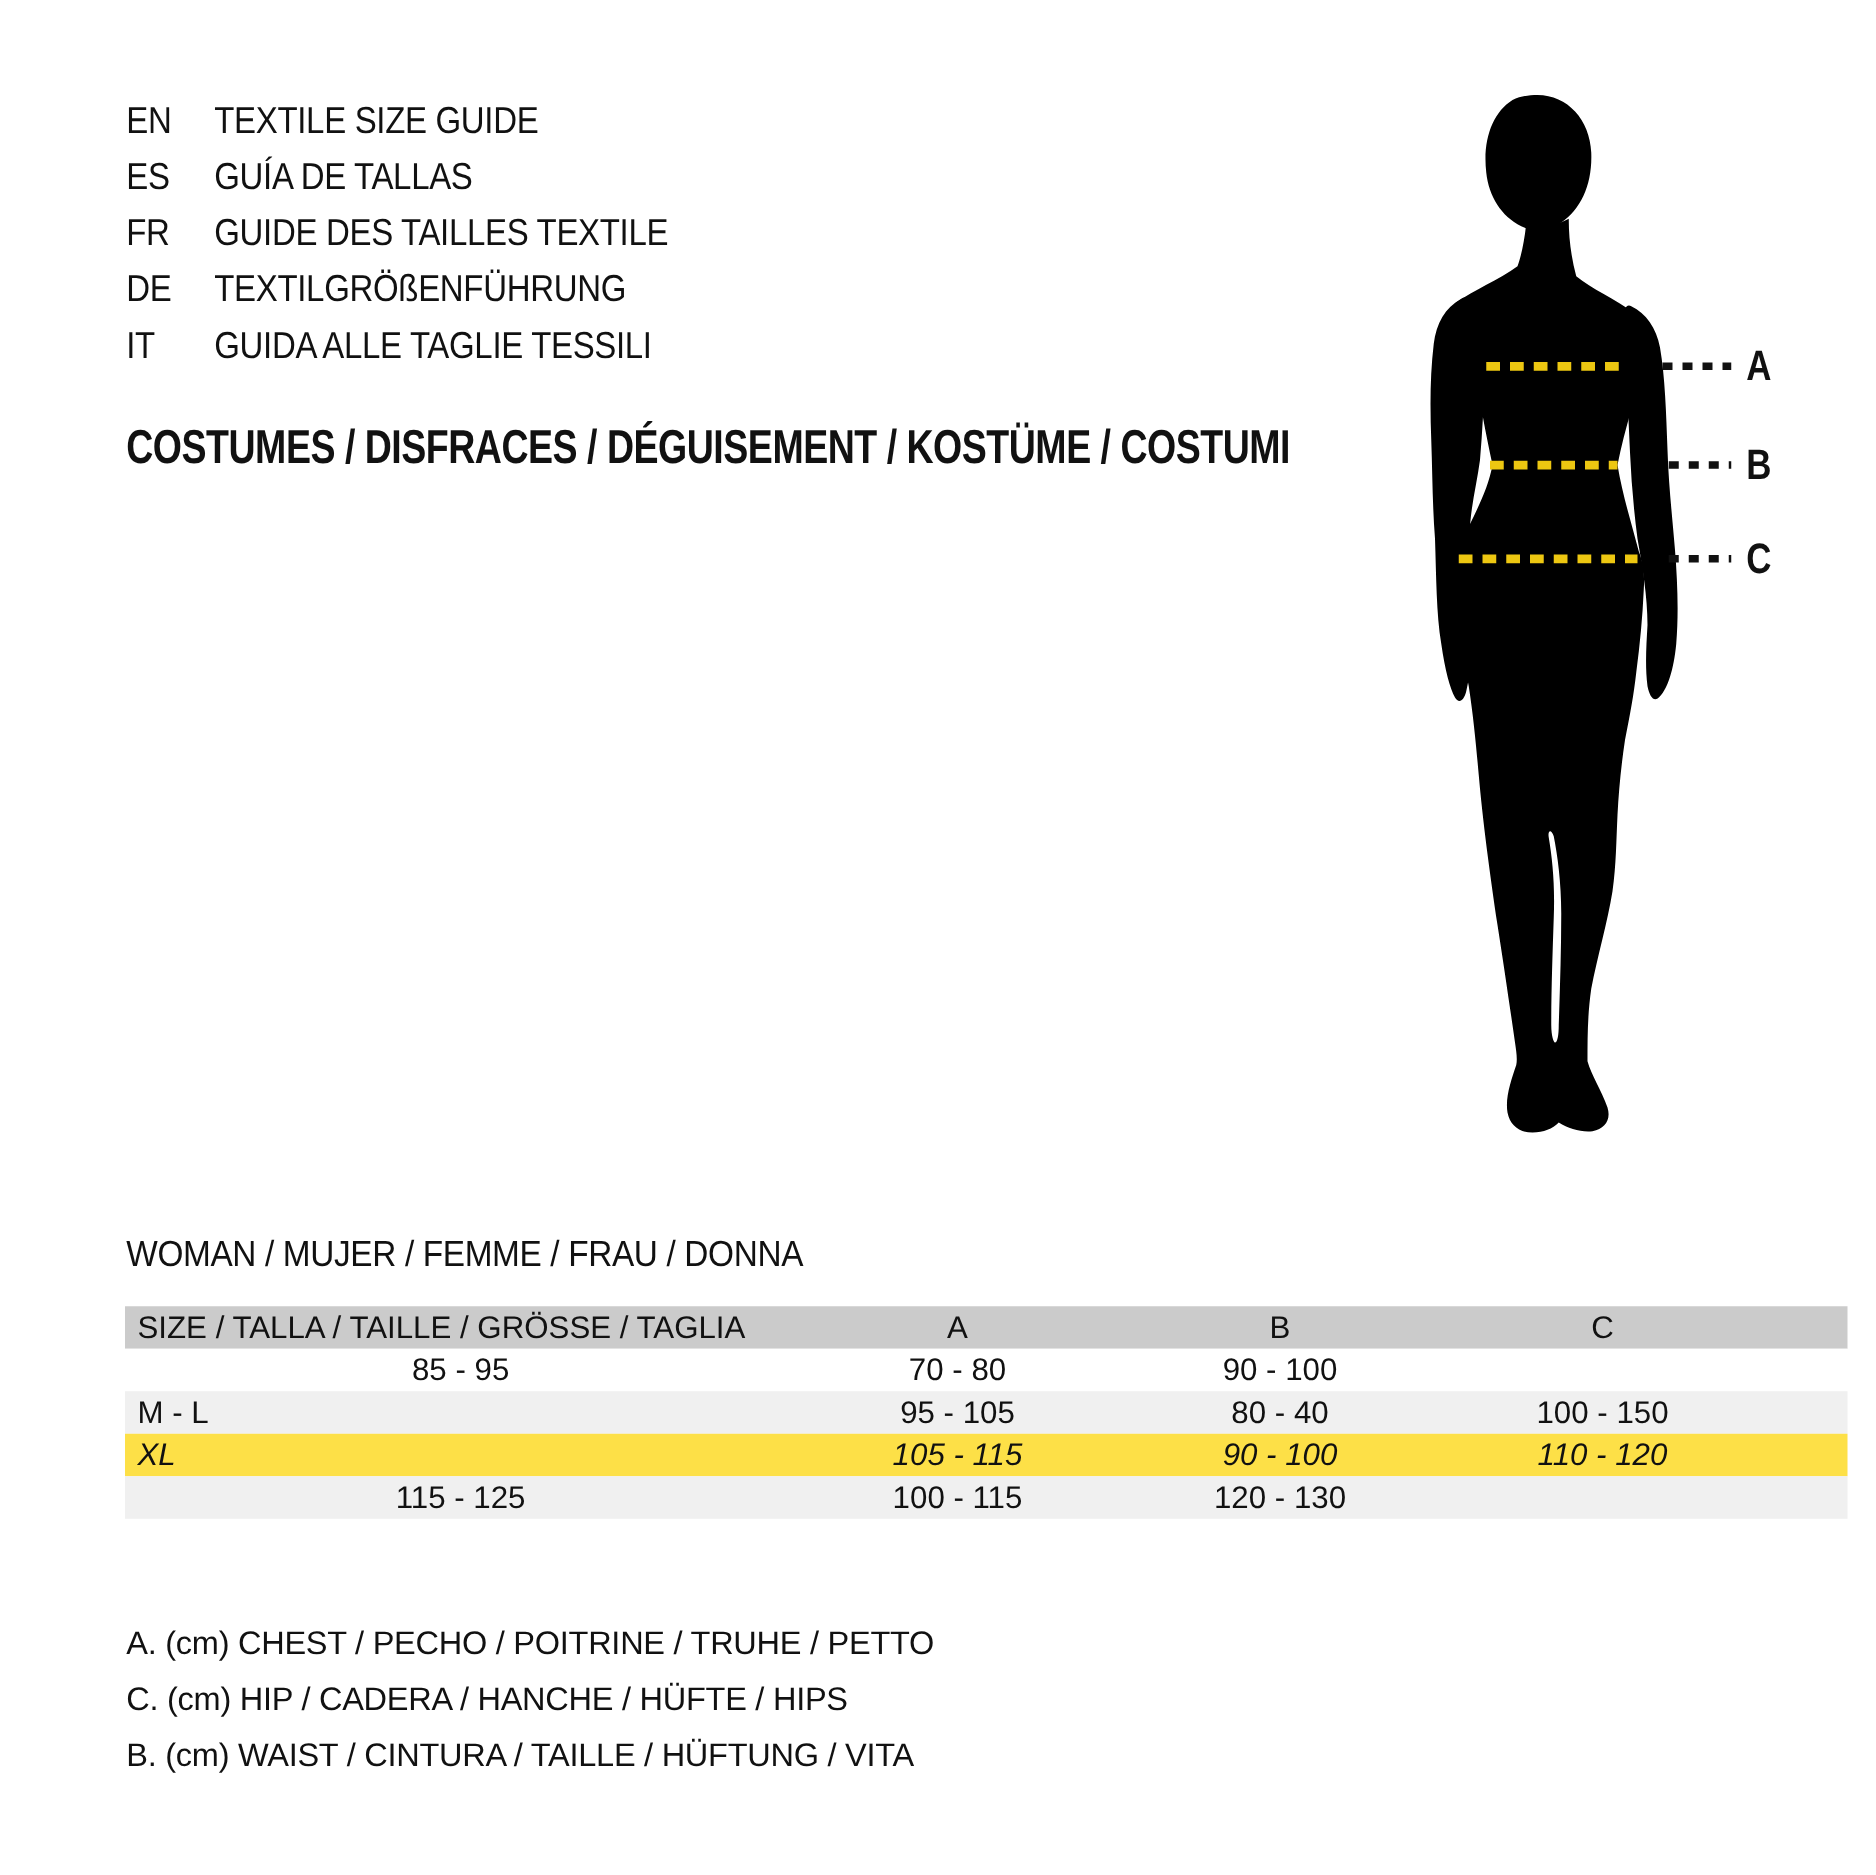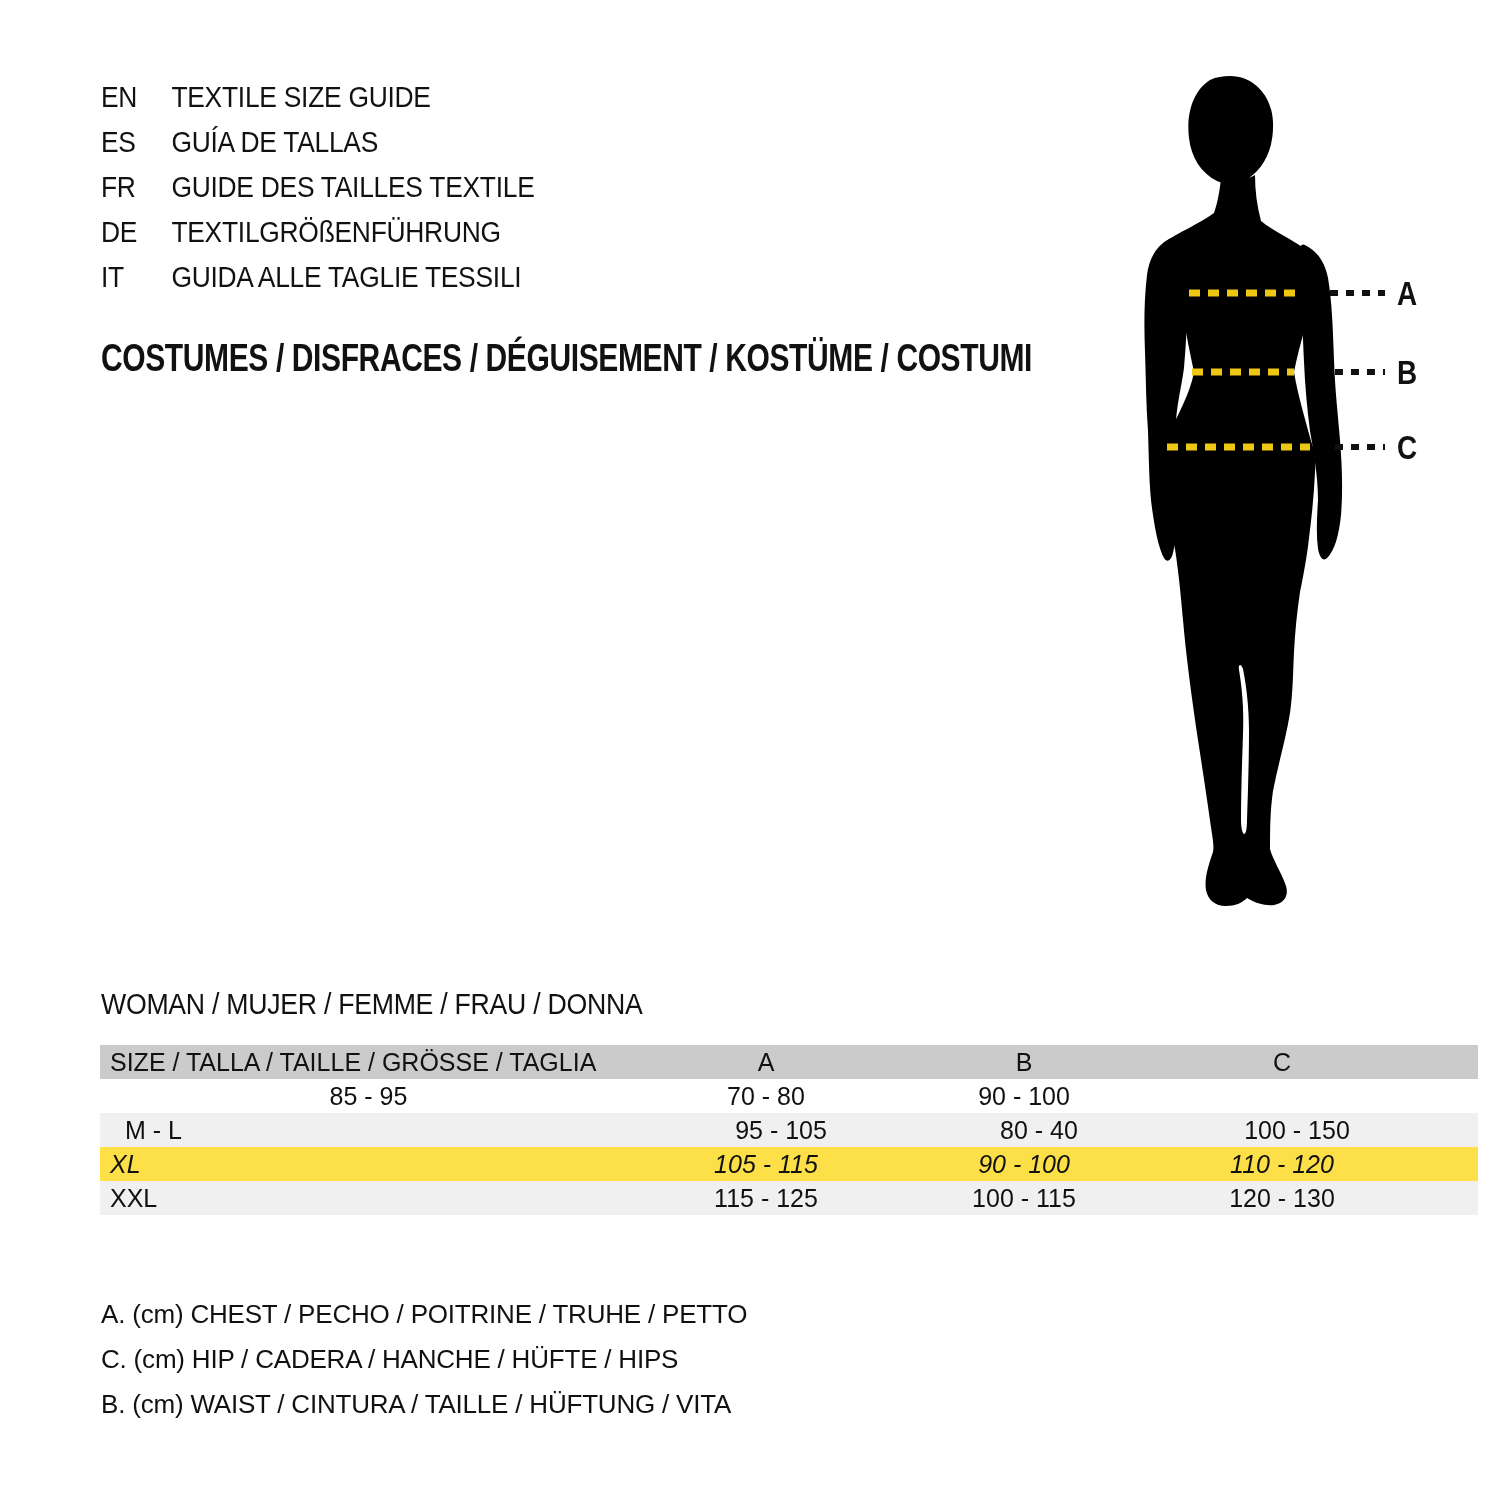--- a/index.html
+++ b/index.html
@@ -94,21 +94,21 @@
     font-size: 25px;
   }
   .t-row {
     display: grid;
     grid-template-columns: 537px 258px 258px 258px 67px;
     height: 34px;
     align-items: center;
   }
   .t-row.t-header { background: #cbcbcb; font-weight: 400; }
   .t-row.r1 { background: #ffffff; }
-  .t-row.r2 { background: #f0f0f0; padding-left: 15px; }
+  .t-row.r2 { background: #f0f0f0; }
   .t-row.r3 { background: #fde047; font-style: italic; }
   .t-row.r4 { background: #f0f0f0; }
   .cell-size { text-align: left; padding-left: 10px; white-space: nowrap; }
   .cell-val  { text-align: center; white-space: nowrap; }
 
   
   .legend {
     position: absolute;
     left: 57px;
     top: 1292px;
@@ -258,21 +258,20 @@
       <div class="cell-val"></div>
     </div>
     <div class="t-row r3">
       <div class="cell-size">XL</div>
       <div class="cell-val">105 - 115</div>
       <div class="cell-val">90 - 100</div>
       <div class="cell-val">110 - 120</div>
       <div class="cell-val"></div>
     </div>
     <div class="t-row r4">
-      <div class="cell-size">XXL</div>
       <div class="cell-val">115 - 125</div>
       <div class="cell-val">100 - 115</div>
       <div class="cell-val">120 - 130</div>
       <div class="cell-val"></div>
     </div>
   </div>
 
   <div class="legend">
     <div>A. (cm) CHEST / PECHO / POITRINE / TRUHE / PETTO</div>
     <div>C. (cm) HIP / CADERA / HANCHE / HÜFTE / HIPS</div>

